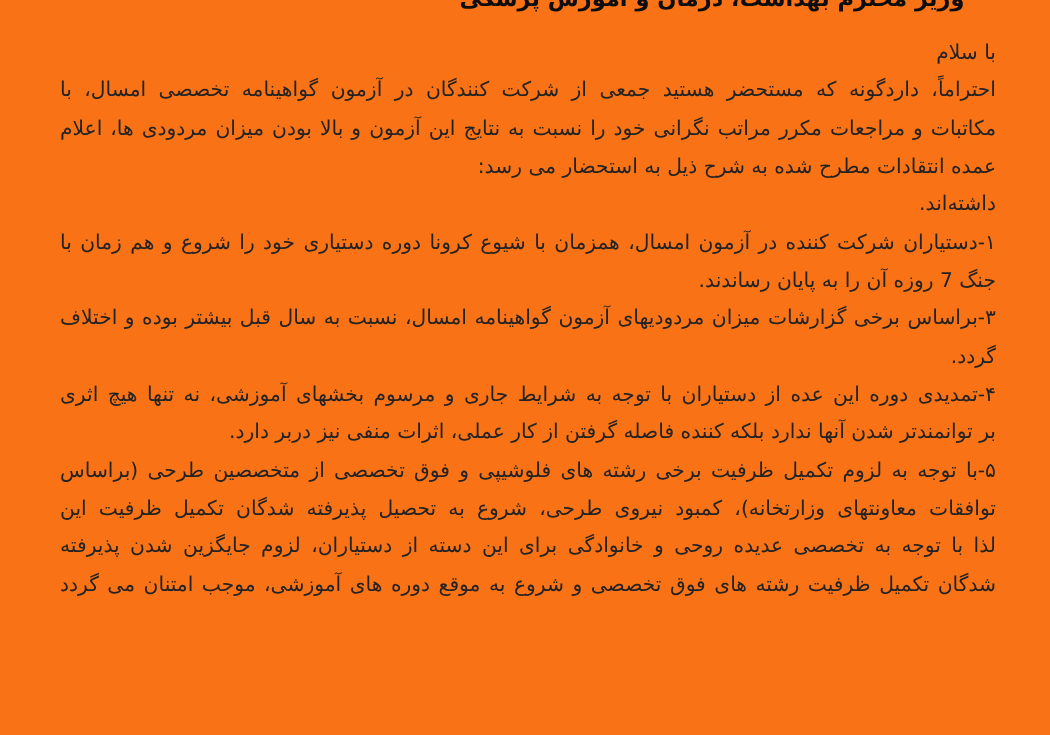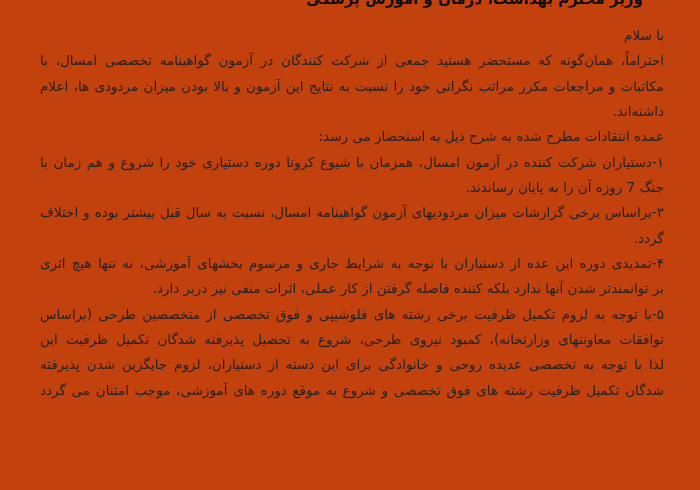--- a/index.html
+++ b/index.html
@@ -4,21 +4,21 @@
 <style>
   html, body {
     margin: 0;
     padding: 0;
     background: #ffffff;
   }
   .page {
     position: relative;
     width: 700px;
     height: 490px;
-    background: #c2410c;
+    background: #f97316;
     overflow: hidden;
     direction: rtl;
     font-family: "DejaVu Sans", sans-serif;
     color: #232323;
   }
   .addressee {
     position: absolute;
     top: -11px;
     right: 57px;
     font-weight: bold;
@@ -59,24 +59,24 @@
 <body>
 
 <div class="page">
 
   <div class="addressee">وزیر محترم بهداشت، درمان و آموزش پزشکی</div>
 
   <div class="body-flow">
 
     <div class="salutation">با سلام</div>
 
-    <div class="line j">احتراماً، همان‌گونه که مستحضر هستید جمعی از شرکت کنندگان در آزمون گواهینامه تخصصی امسال، با</div>
+    <div class="line j">احتراماً، دارد‌گونه که مستحضر هستید جمعی از شرکت کنندگان در آزمون گواهینامه تخصصی امسال، با</div>
     <div class="line j">مکاتبات و مراجعات مکرر مراتب نگرانی خود را نسبت به نتایج این آزمون و بالا بودن میزان مردودی ها، اعلام</div>
+    <div class="line r">عمده انتقادات مطرح شده به شرح ذیل به استحضار می رسد:</div>
     <div class="line r">داشته‌اند.</div>
-    <div class="line r">عمده انتقادات مطرح شده به شرح ذیل به استحضار می رسد:</div>
     <div class="line j">۱-دستیاران شرکت کننده در آزمون امسال، همزمان با شیوع کرونا دوره دستیاری خود را شروع و هم زمان با</div>
     <div class="line r">جنگ 7 روزه آن را به پایان رساندند.</div>
     <div class="line j">۳-براساس برخی گزارشات میزان مردودیهای آزمون گواهینامه امسال، نسبت به سال قبل بیشتر بوده و اختلاف</div>
     <div class="line r">گردد.</div>
     <div class="line j">۴-تمدیدی دوره این عده از دستیاران با توجه به شرایط جاری و مرسوم بخشهای آموزشی، نه تنها هیچ اثری</div>
     <div class="line r">بر توانمندتر شدن آنها ندارد بلکه کننده فاصله گرفتن از کار عملی، اثرات منفی نیز دربر دارد.</div>
     <div class="line j">۵-با توجه به لزوم تکمیل ظرفیت برخی رشته های فلوشیپی و فوق تخصصی از متخصصین طرحی (براساس</div>
     <div class="line j">توافقات معاونتهای وزارتخانه)، کمبود نیروی طرحی، شروع به تحصیل پذیرفته شدگان تکمیل ظرفیت این</div>
     <div class="line j">لذا با توجه به تخصصی عدیده روحی و خانوادگی برای این دسته از دستیاران، لزوم جایگزین شدن پذیرفته</div>
     <div class="line j">شدگان تکمیل ظرفیت رشته های فوق تخصصی و شروع به موقع دوره های آموزشی، موجب امتنان می گردد</div>

